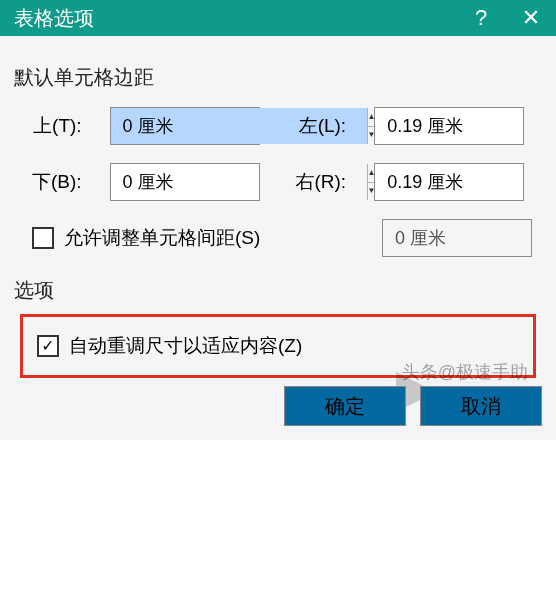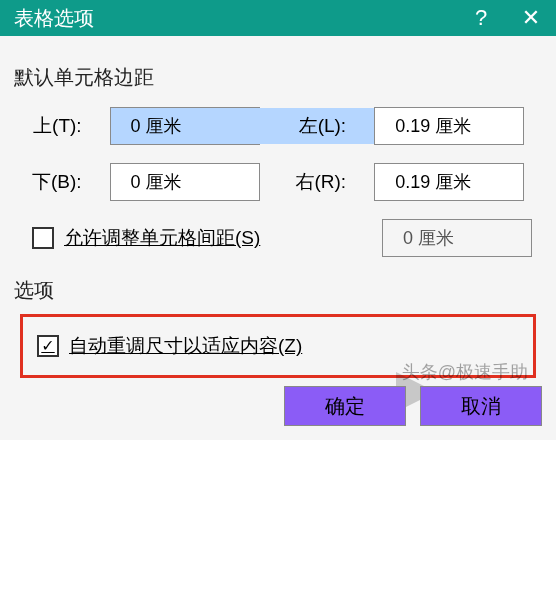--- a/index.html
+++ b/index.html
@@ -60,21 +60,21 @@
     background: #fff;
     height: 38px;
     width: 150px;
   }
   .spin-wrap.disabled { color:#888; background:#f5f5f5;}
   .spin-input {
     flex: 1;
     border: none;
     outline: none;
     font-size: 18px;
-    padding: 0 20px;
+    padding: 0 12px;
     font-family: inherit;
     background: transparent;
   }
   .spin-input.sel { background:#b5d6ff;}
   .spin-btns {
     display: flex;
     flex-direction: column;
     border-left: 1px solid #b0b0b0;
     width: 24px;
   }
@@ -101,38 +101,38 @@
     border: 2px solid #333;
     display: inline-flex;
     align-items: center;
     justify-content: center;
     font-size: 16px;
     line-height: 1;
     margin-right: 10px;
     background:#fff;
   }
   .cb-label { font-size: 19px; }
-  .cb-row { display:flex; align-items:center;text-decoration:underline;}
+  .cb-row { display:flex; align-items:center;}
   .highlight-box {
     border: 3px solid #e03020;
     padding: 16px 14px;
     margin: 4px 6px 0 6px;
   }
   .button-row {
     position: absolute;
     right: 14px;
     bottom: 14px;
     display: flex;
     gap: 14px;
   }
   .dlg-btn {
     width: 122px;
     height: 40px;
     border: 1px solid #888;
-    background: #8b5cf6;
+    background: #0369a1;
     font-size: 20px;
     font-family: inherit;
     cursor: pointer;
     margin-top: 24px;
   }
   .watermark {
     position: absolute;
     right: 28px;
     bottom: 56px;
     font-size: 18px;

